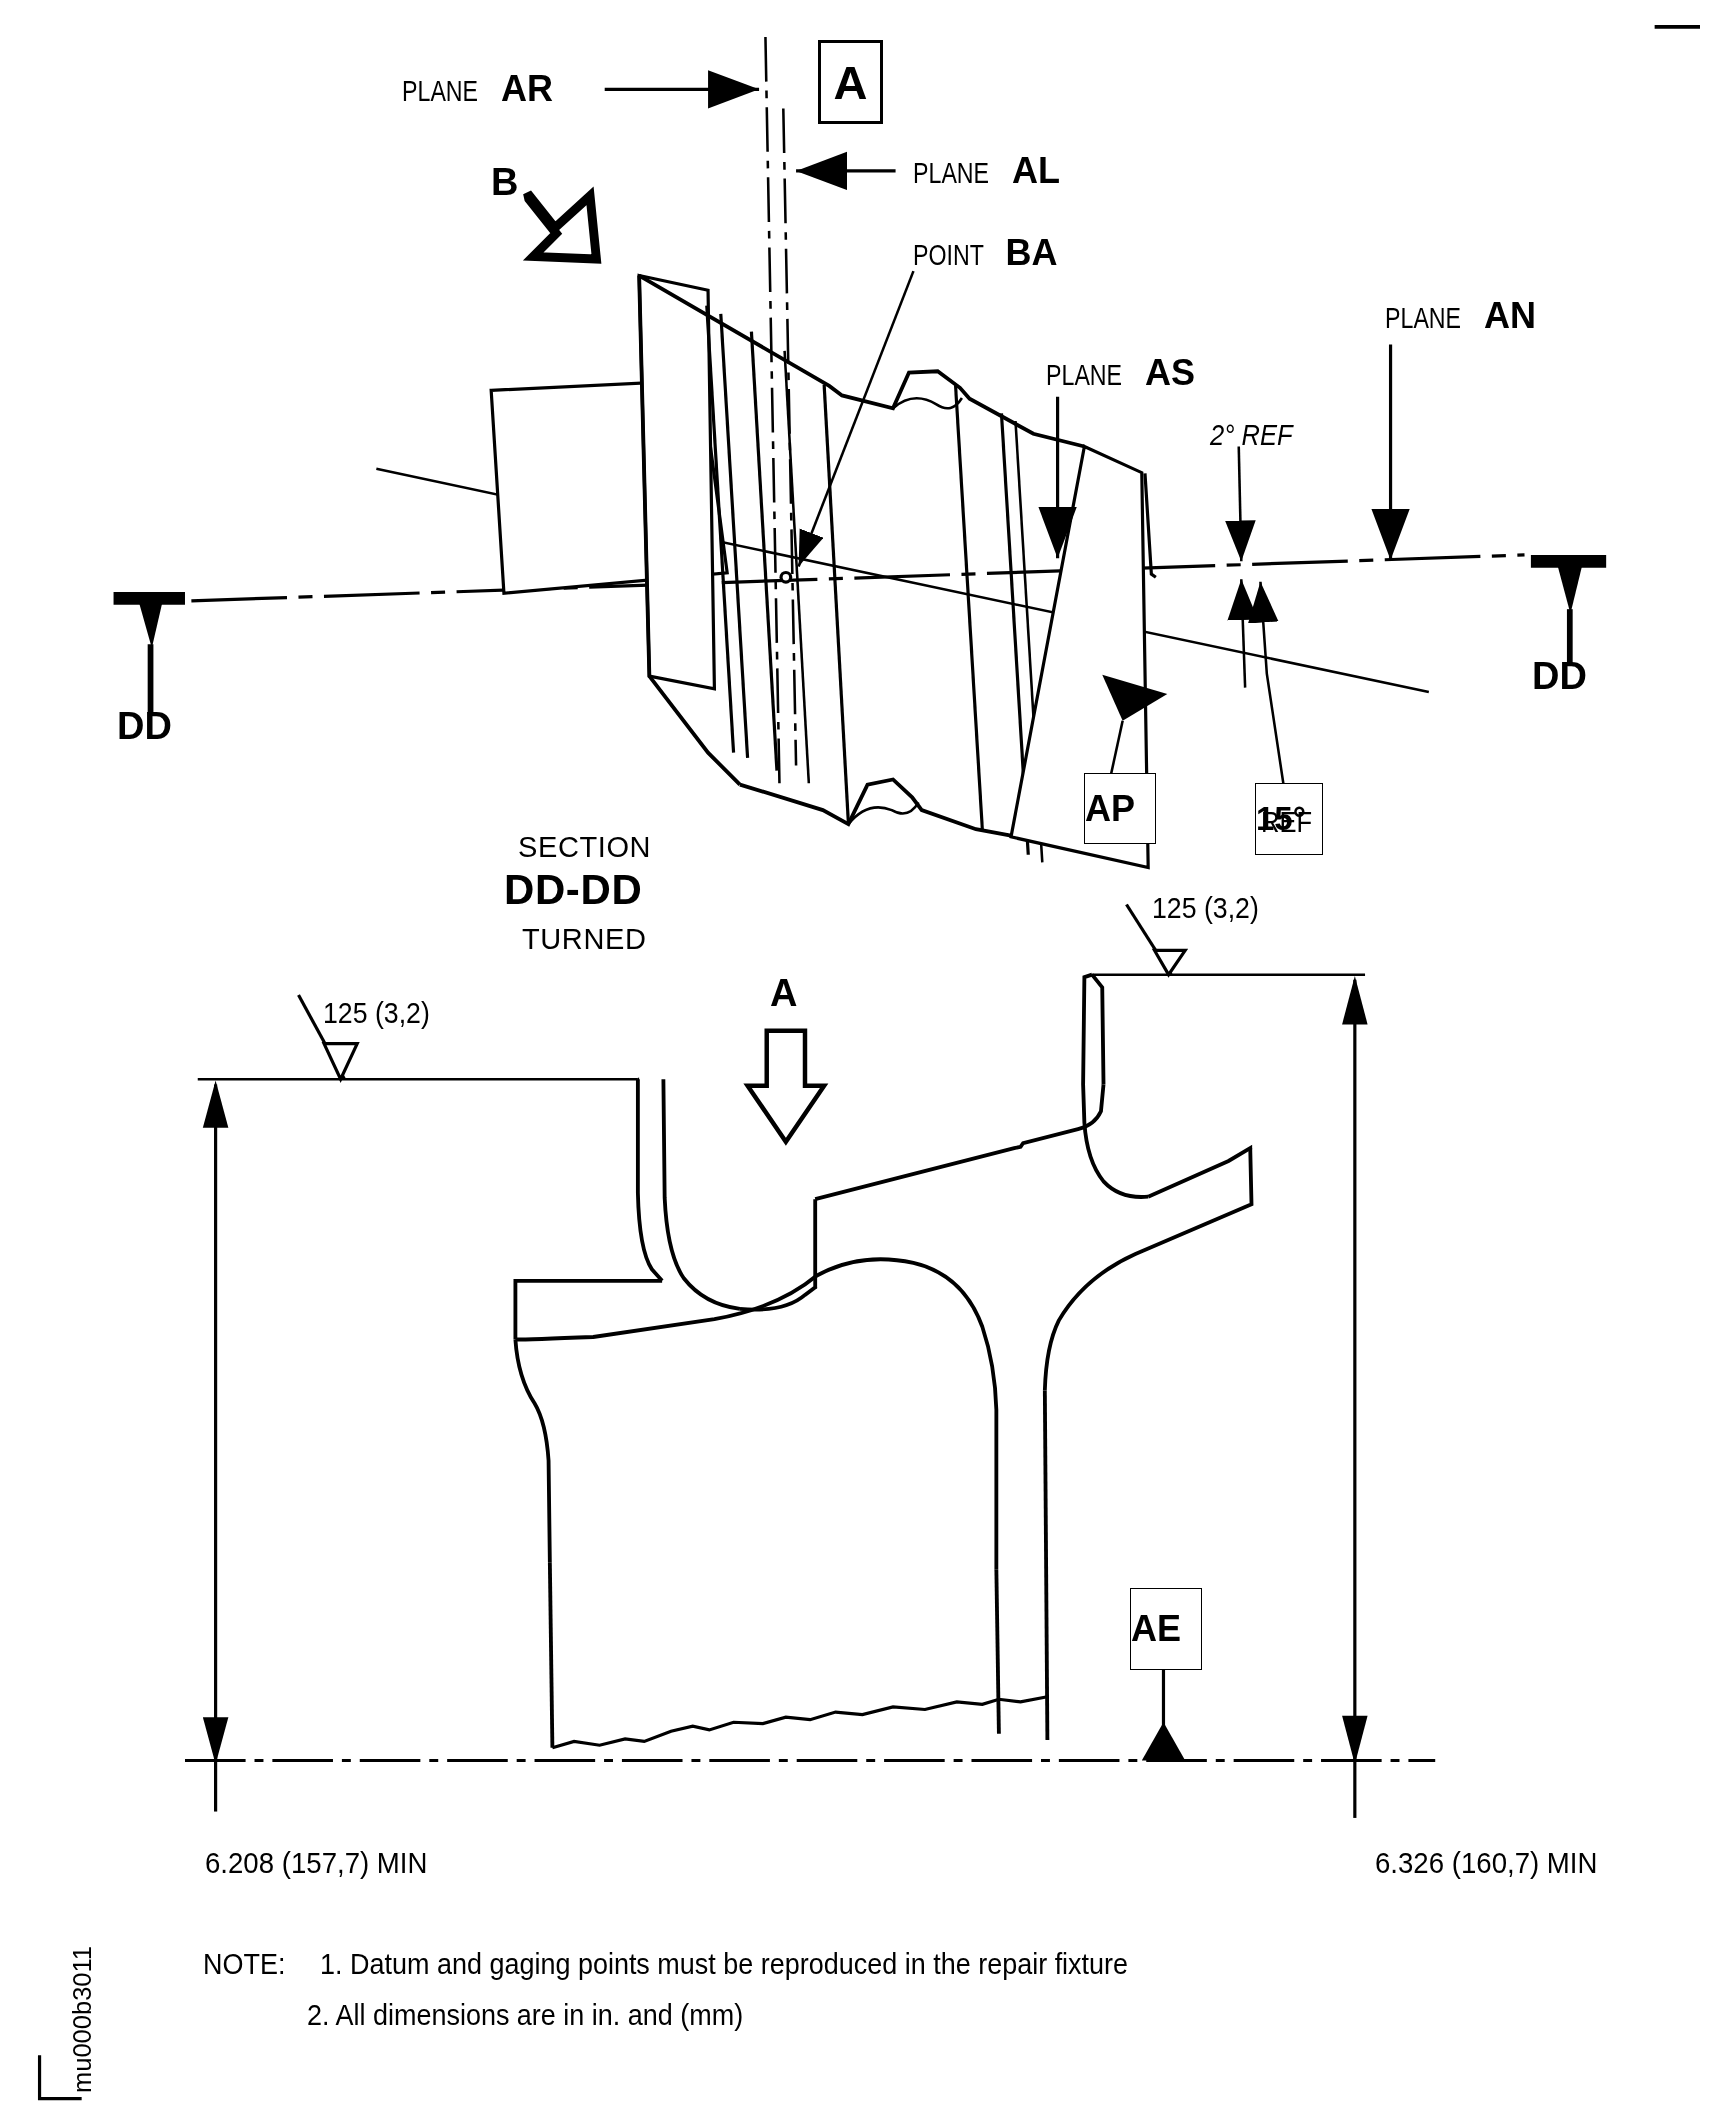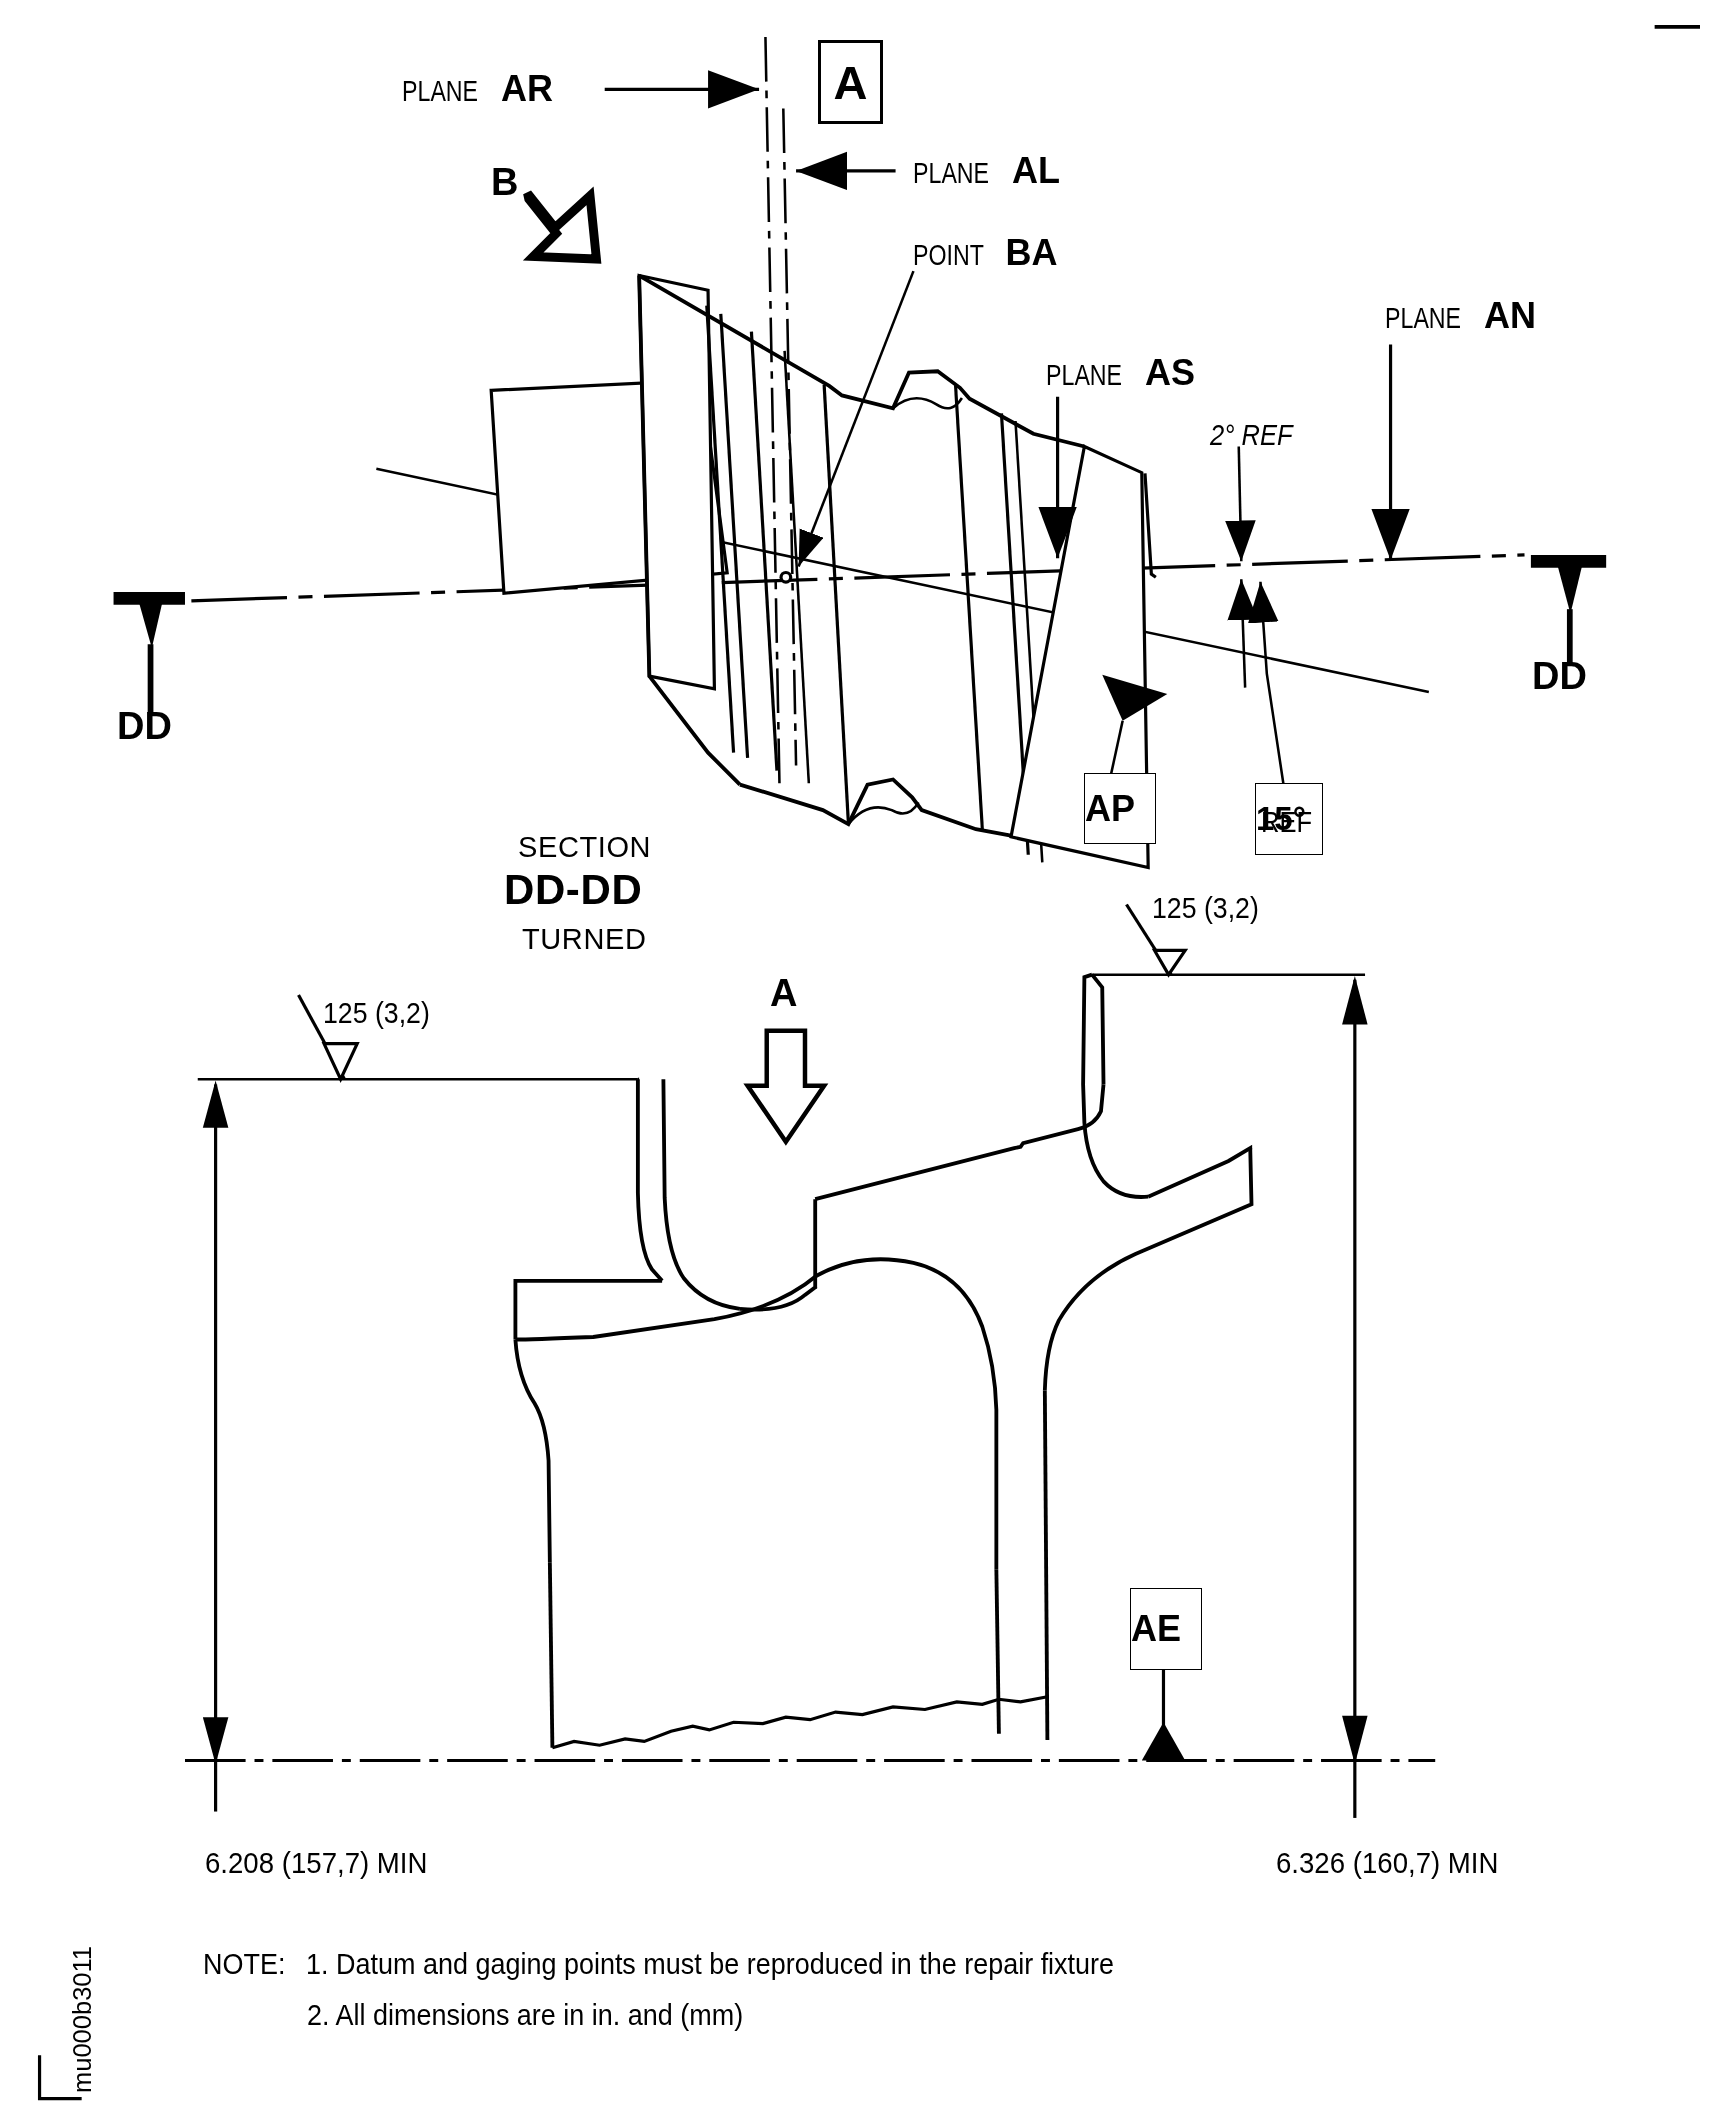--- a/index.html
+++ b/index.html
@@ -361,28 +361,28 @@
     <span class="finish-text">125 (3,2)</span>
   </div>
 
   <div class="boxed-thin" style="left:1130px; top:1588px; width:70px; height:80px; font-size:36px;">
     <span>AE</span>
   </div>
 
   <div class="lbl" style="left:205px; top:1848px;">
     <span class="dim-text">6.208 (157,7) MIN</span>
   </div>
-  <div class="lbl" style="left:1276px; top:1848px;">
+  <div class="lbl" style="left:1375px; top:1848px;">
     <span class="dim-text">6.326 (160,7) MIN</span>
   </div>
 
   <div class="lbl" style="left:203px; top:1950px;">
     <span class="note-text">NOTE:</span>
   </div>
-  <div class="lbl" style="left:306px; top:1950px;">
+  <div class="lbl" style="left:320px; top:1950px;">
     <span class="note-text">1. Datum and gaging points must be reproduced in the repair fixture</span>
   </div>
   <div class="lbl" style="left:307px; top:2001px;">
     <span class="note-text">2. All dimensions are in in. and (mm)</span>
   </div>
 
   <div class="vert-id" style="left:68px; top:2093px;">mu000b3011</div>
 
 </div>
 

